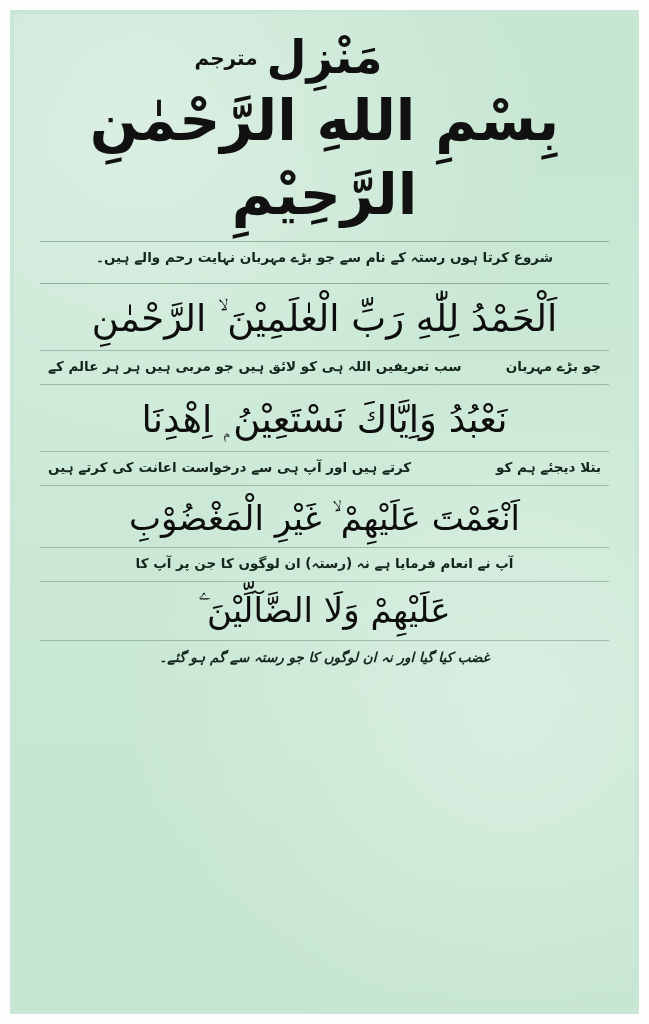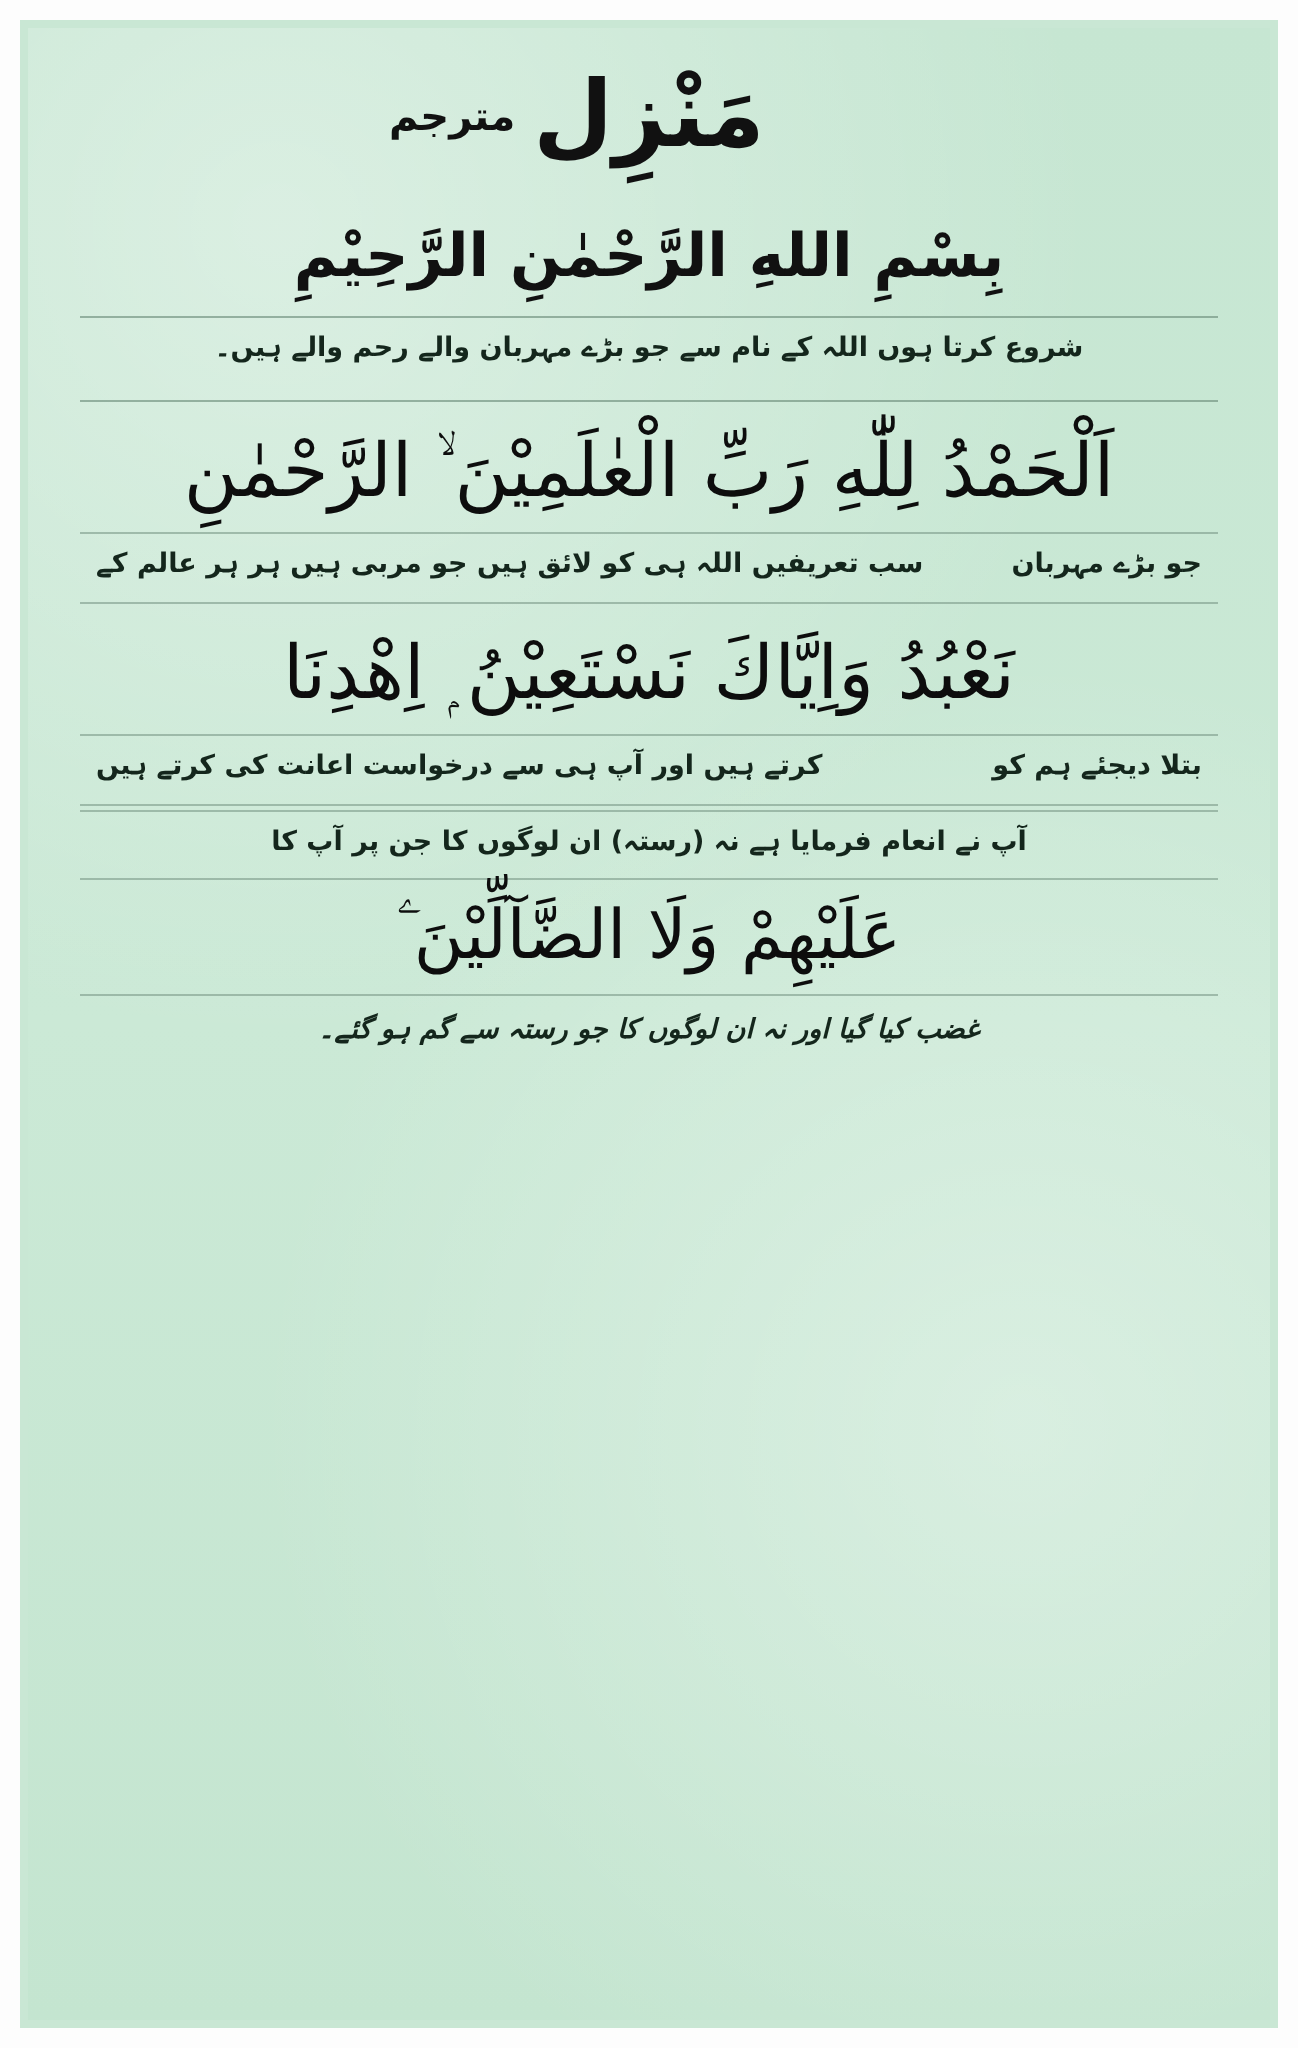--- a/index.html
+++ b/index.html
@@ -71,22 +71,21 @@
     position: absolute;
     top: 14px;
     left: 50%;
     transform: translateX(-130px);
     font-size: 20px;
     color: #111;
     font-weight: 700;
   }
 
   .bismillah {
-    margin-top: 26px;
-    font-size: 30px;
+    font-size: 57px;
     line-height: 1.3;
     color: #111;
     font-weight: 700;
   }
 
   .rule {
     height: 1px;
     background: #6f8f7d;
     margin: 10px 26px 0 26px;
     opacity: 0.65;
@@ -152,21 +151,21 @@
 
       <div class="title-wrap">
         <div class="title-main">مَنْزِل</div>
         <div class="title-sub">مترجم</div>
       </div>
 
       <div class="bismillah">بِسْمِ اللهِ الرَّحْمٰنِ الرَّحِيْمِ</div>
 
       <div class="rule"></div>
       <div class="trans-row single">
-        <span class="trans-seg">شروع کرتا ہوں اللہ کے نام سے جو بڑے مہربان والے رحم والے ہیں۔</span>
+        <span class="trans-seg">شروع کرتا ہوں رستہ کے نام سے جو بڑے مہربان نہایت رحم والے ہیں۔</span>
       </div>
       <div class="rule"></div>
 
       <div class="block">
         <div class="ayah">اَلْحَمْدُ لِلّٰهِ رَبِّ الْعٰلَمِيْنَ ۙ الرَّحْمٰنِ</div>
         <div class="sep"></div>
         <div class="trans-row">
           <span class="trans-seg">سب تعریفیں اللہ ہی کو لائق ہیں جو مربی ہیں ہر ہر عالم کے</span>
           <span class="trans-seg">جو بڑے مہربان</span>
         </div>
@@ -179,20 +178,21 @@
         <div class="sep"></div>
         <div class="trans-row">
           <span class="trans-seg">کرتے ہیں اور آپ ہی سے درخواست اعانت کی کرتے ہیں</span>
           <span class="trans-seg">بتلا دیجئے ہم کو</span>
         </div>
         <div class="sep"></div>
       </div>
 
 
       <div class="block">
+        <div class="ayah small">اَنْعَمْتَ عَلَيْهِمْ ۙ غَيْرِ الْمَغْضُوْبِ</div>
         <div class="sep"></div>
         <div class="trans-row single">
           <span class="trans-seg">آپ نے انعام فرمایا ہے نہ (رستہ) ان لوگوں کا جن پر آپ کا</span>
         </div>
         <div class="sep"></div>
       </div>
 
       <div class="block">
         <div class="ayah small tight">عَلَيْهِمْ وَلَا الضَّآلِّيْنَ ۧ</div>
         <div class="sep"></div>

